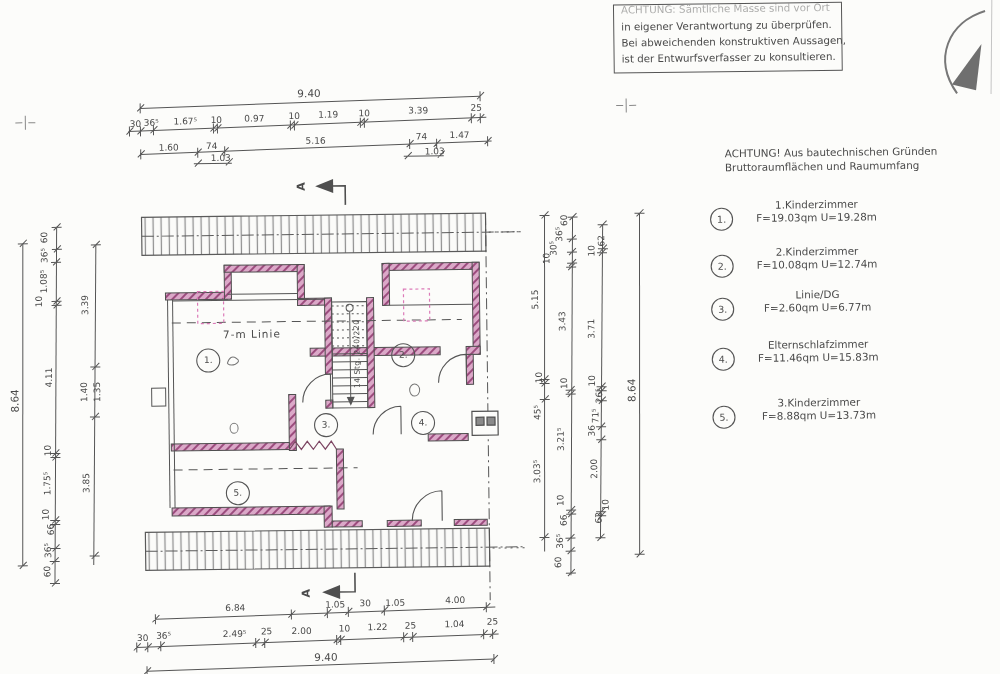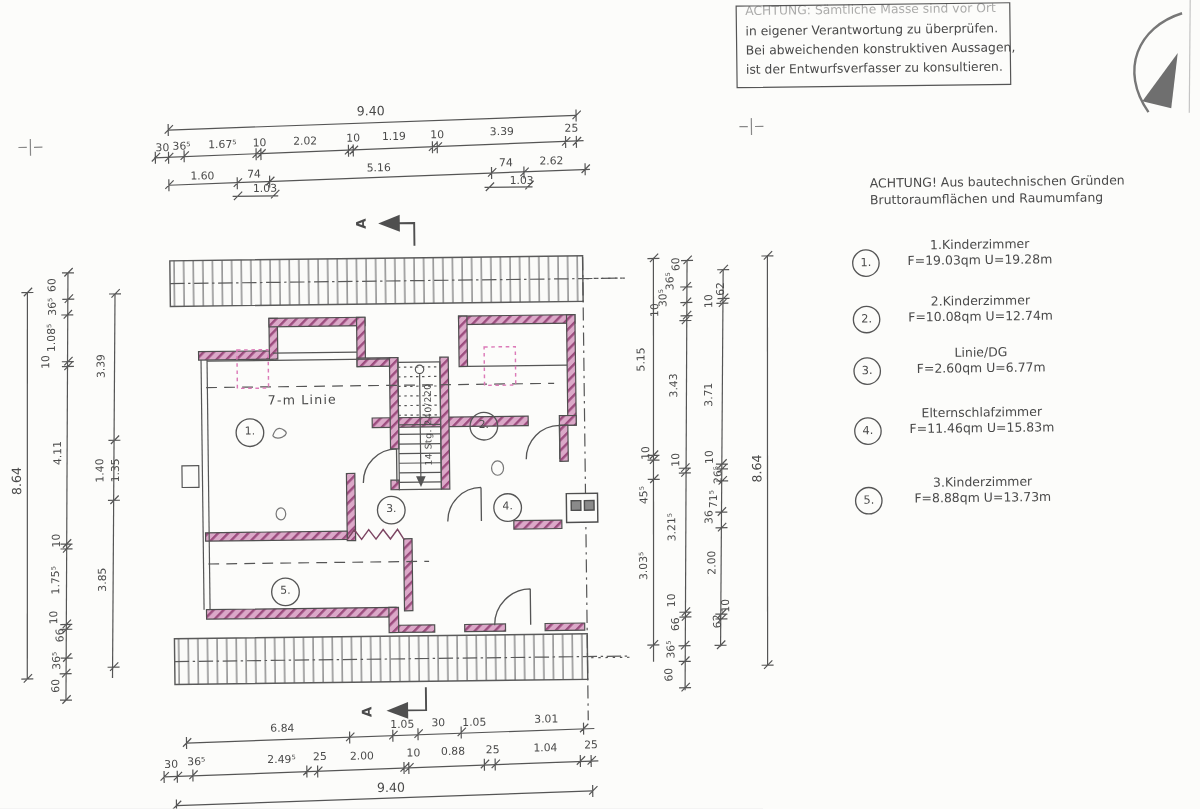--- a/index.html
+++ b/index.html
@@ -232,46 +232,46 @@
 <span class="t" style="left:403px;top:354px">2.</span>
 <span class="t" style="left:325px;top:423px">3.</span>
 <span class="t" style="left:422px;top:422px">4.</span>
 <span class="t" style="left:236px;top:490px">5.</span>
 
 <span class="t big" style="left:312px;top:91px">9.40</span>
 <span class="t" style="left:138px;top:120px">30</span>
 <span class="t" style="left:154px;top:119px">36⁵</span>
 <span class="t" style="left:188px;top:118px">1.67⁵</span>
 <span class="t" style="left:219px;top:117px">10</span>
-<span class="t" style="left:257px;top:116px">2.02</span>
+<span class="t" style="left:257px;top:116px">0.97</span>
 <span class="t" style="left:297px;top:114px">10</span>
 <span class="t" style="left:331px;top:113px">1.19</span>
 <span class="t" style="left:367px;top:112px">10</span>
 <span class="t" style="left:421px;top:110px">3.39</span>
 <span class="t" style="left:479px;top:108px">25</span>
 <span class="t" style="left:171px;top:144px">1.60</span>
 <span class="t" style="left:214px;top:143px">74</span>
 <span class="t" style="left:318px;top:139px">5.16</span>
 <span class="t" style="left:424px;top:136px">74</span>
-<span class="t" style="left:462px;top:135px">2.62</span>
+<span class="t" style="left:462px;top:135px">1.47</span>
 <span class="t" style="left:223px;top:155px">1.03</span>
 <span class="t" style="left:437px;top:151px">1.03</span>
 
 <span class="t" style="left:232px;top:605px">6.84</span>
 <span class="t" style="left:332px;top:603px">1.05</span>
 <span class="t" style="left:362px;top:602px">30</span>
 <span class="t" style="left:392px;top:602px">1.05</span>
-<span class="t" style="left:452px;top:600px">3.01</span>
+<span class="t" style="left:452px;top:600px">4.00</span>
 <span class="t" style="left:139px;top:634px">30</span>
 <span class="t" style="left:160px;top:632px">36⁵</span>
 <span class="t" style="left:231px;top:631px">2.49⁵</span>
 <span class="t" style="left:263px;top:629px">25</span>
 <span class="t" style="left:298px;top:629px">2.00</span>
 <span class="t" style="left:341px;top:627px">10</span>
-<span class="t" style="left:374px;top:626px">0.88</span>
+<span class="t" style="left:374px;top:626px">1.22</span>
 <span class="t" style="left:407px;top:625px">25</span>
 <span class="t" style="left:451px;top:624px">1.04</span>
 <span class="t" style="left:489px;top:622px">25</span>
 <span class="t big" style="left:322px;top:655px">9.40</span>
 
 <span class="t v big" style="left:14px;top:395px">8.64</span>
 <span class="t v" style="left:46px;top:232px">60</span>
 <span class="t v" style="left:46px;top:250px">36⁵</span>
 <span class="t v" style="left:45px;top:276px">1.08⁵</span>
 <span class="t v" style="left:40px;top:296px">10</span>

